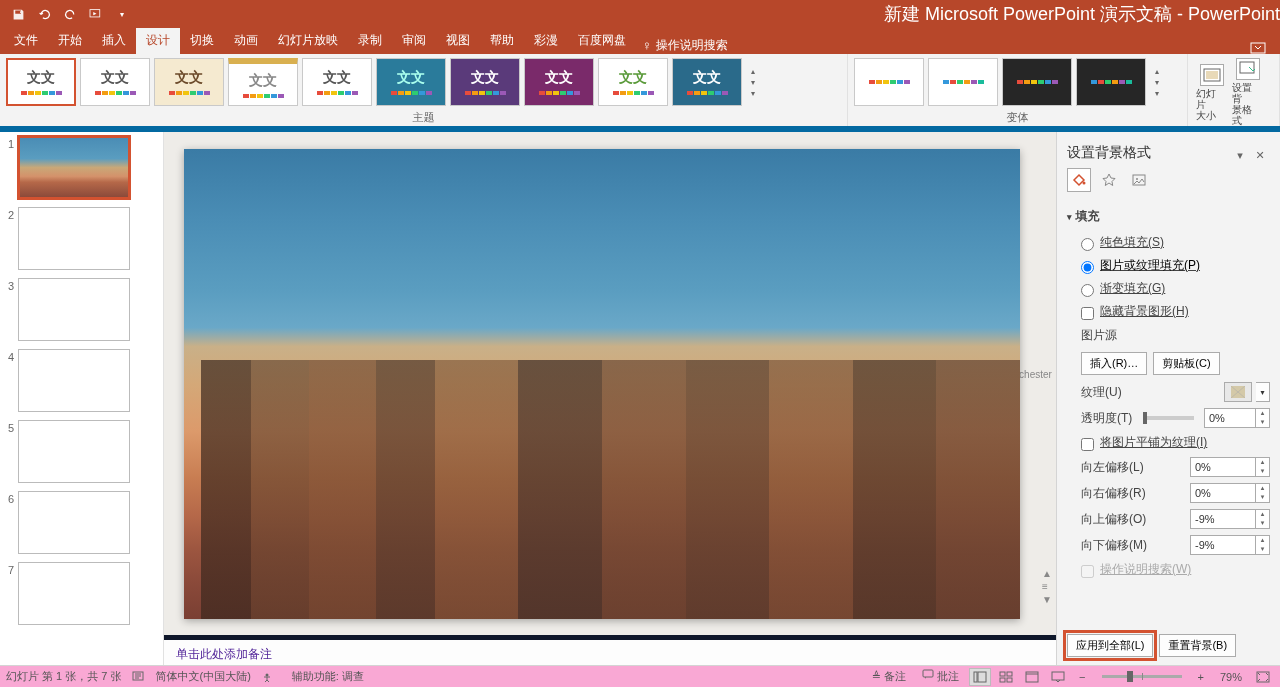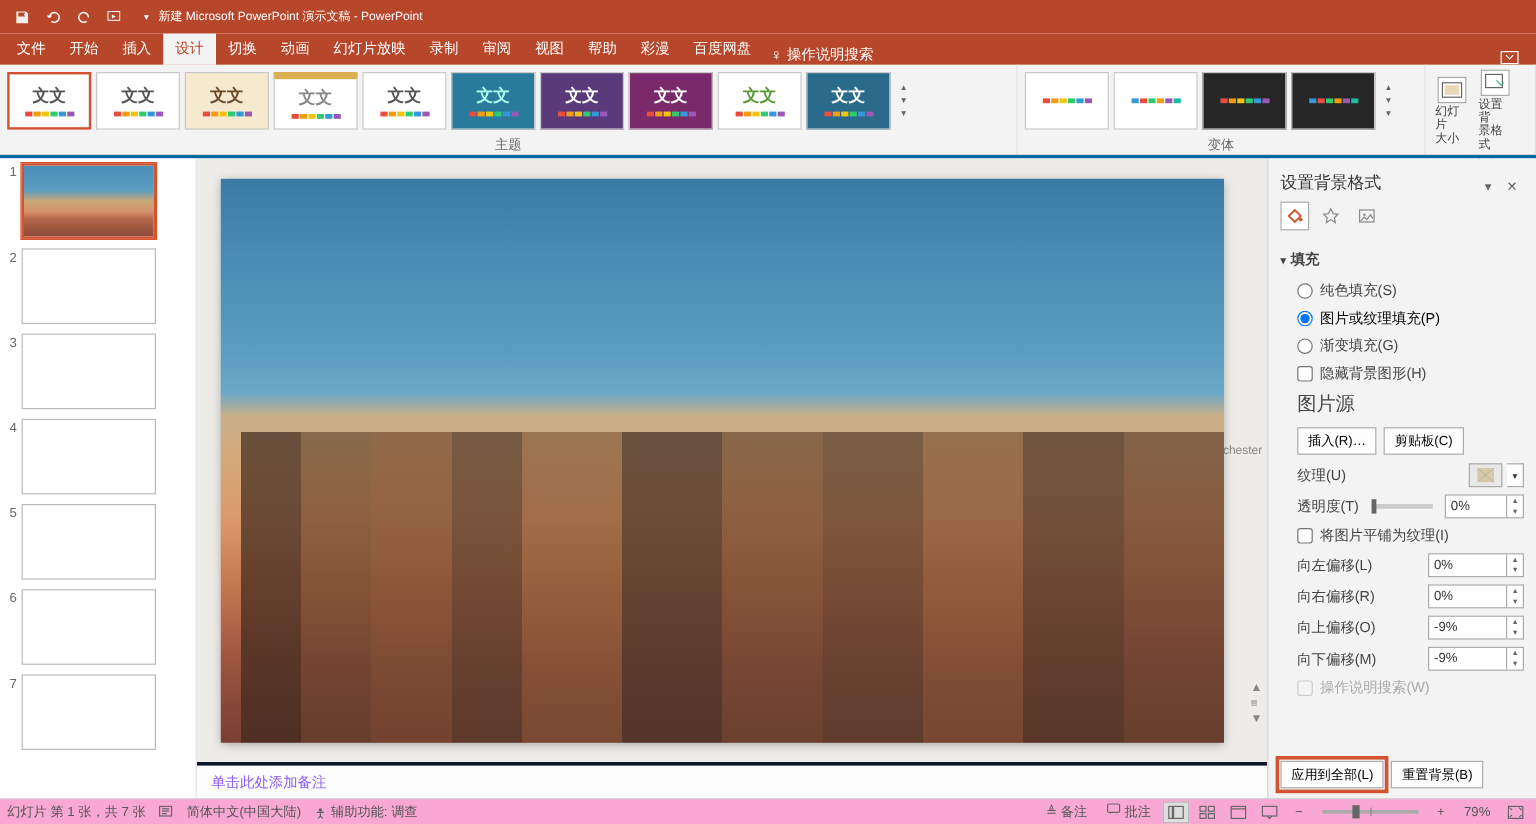--- a/index.html
+++ b/index.html
@@ -2,50 +2,50 @@
 <html><head>
 <meta charset="utf-8">
 <style>
 * { margin: 0; padding: 0; box-sizing: border-box; font-family: "Microsoft YaHei", "Segoe UI", sans-serif; }
 body { width: 1280px; height: 687px; overflow: hidden; background: #fff; font-size: 12px; color: #333; }
 
 
 .title-bar { height: 28px; background: #b7472a; display: flex; align-items: center; color: #fff; }
 .title-qat { display: flex; align-items: center; gap: 6px; padding-left: 8px; }
 .qat-icon { width: 20px; height: 20px; display: flex; align-items: center; justify-content: center; font-size: 12px; cursor: pointer; }
-.title-center { flex: 1; text-align: left; font-size: 10px; }
+.title-center { flex: 1; text-align: right; font-size: 18px; }
 .title-right { display: flex; align-items: center; gap: 2px; padding-right: 4px; }
 .login-btn { background: #fff; color: #b7472a; padding: 1px 8px; font-size: 11px; margin-right: 8px; }
 .win-btn { width: 36px; height: 28px; display: flex; align-items: center; justify-content: center; cursor: pointer; font-size: 11px; }
 
 
 .ribbon-tabs { height: 26px; background: #b7472a; display: flex; align-items: flex-end; color: #fff; padding: 0 4px; }
 .tab { padding: 4px 10px 5px; font-size: 12px; cursor: pointer; }
 .tab.file { background: transparent; }
 .tab.active { background: #f3f3f3; color: #b7472a; }
 .tab-search { margin-left: 6px; display: flex; align-items: center; gap: 4px; font-size: 12px; }
 .tab-search .bulb { font-size: 13px; }
 .ribbon-tabs .collapse { margin-left: auto; font-size: 14px; padding-right: 10px; cursor: pointer; }
 
 
-.ribbon { height: 78px; background: #f3f3f3; border-bottom: 3px solid #0369a1; display: flex; }
+.ribbon { height: 78px; background: #f3f3f3; border-bottom: 6px solid #0369a1; display: flex; }
 .ribbon-group { display: flex; flex-direction: column; border-right: 1px solid #e1e1e1; }
 .rg-body { flex: 1; display: flex; align-items: center; padding: 2px 4px; }
 .rg-label { height: 16px; font-size: 11px; color: #666; text-align: center; }
 .theme-thumb { width: 70px; height: 48px; border: 1px solid #c9c9c9; margin: 2px; background: #fff; position: relative; cursor: pointer; display: flex; align-items: center; justify-content: center; flex-direction: column; gap: 4px; }
 .theme-thumb.sel { border: 2px solid #d35230; }
 .theme-thumb .txt { font-size: 14px; font-weight: bold; color: #333; }
 .theme-thumb .bar { display: flex; gap: 1px; }
 .theme-thumb .bar span { width: 6px; height: 4px; }
 .dropdown-arrow { width: 14px; display: flex; flex-direction: column; justify-content: center; align-items: center; gap: 2px; margin-left: 2px; }
 .dropdown-arrow div { font-size: 8px; color: #666; cursor: pointer; }
 .variant-thumb { width: 70px; height: 48px; border: 1px solid #c9c9c9; margin: 2px; cursor: pointer; display: flex; align-items: center; justify-content: center; }
 .variant-thumb .bar { display: flex; gap: 1px; }
 .variant-thumb .bar span { width: 6px; height: 4px; }
-.custom-btn { width: 36px; display: flex; flex-direction: column; align-items: center; justify-content: center; gap: 2px; cursor: pointer; font-size: 10px; color: #444; padding: 2px 4px; }
+.custom-btn { width: 36px; display: flex; flex-direction: column; align-items: flex-end; justify-content: center; gap: 2px; cursor: pointer; font-size: 10px; color: #444; padding: 2px 4px; }
 .custom-btn .ico { width: 24px; height: 22px; border: 1px solid #aaa; background: #fff; display: flex; align-items: center; justify-content: center; }
 
 
 .main { display: flex; height: calc(687px - 28px - 26px - 78px - 22px); }
 .thumb-panel { width: 164px; background: #fff; border-right: 1px solid #e1e1e1; overflow-y: auto; padding: 4px 0 4px 4px; position: relative; }
 .thumb-row { display: flex; align-items: flex-start; margin-bottom: 8px; }
 .thumb-num { width: 14px; font-size: 11px; color: #666; text-align: right; padding-right: 4px; padding-top: 2px; }
 .slide-thumb { width: 112px; height: 63px; border: 1px solid #bbb; background: #fff; cursor: pointer; }
 .slide-thumb.active { border: 2px solid #d35230; outline: 1px solid #d35230; }
 .slide-thumb.city { background: linear-gradient(to bottom, #4a8db5 0%, #5a9dc0 35%, #c9a878 50%, #d4926b 65%, #b56849 75%, #8b4a3a 100%); }
@@ -64,37 +64,37 @@
     rgba(70,50,40,0.75) 40%, rgba(70,50,40,0.75) 50%,
     rgba(100,65,45,0.65) 50%, rgba(100,65,45,0.65) 60%,
     rgba(85,58,42,0.7) 60%, rgba(85,58,42,0.7) 70%,
     rgba(115,75,48,0.62) 70%, rgba(115,75,48,0.62) 80%,
     rgba(75,52,38,0.72) 80%, rgba(75,52,38,0.72) 90%,
     rgba(95,62,44,0.68) 90%, rgba(95,62,44,0.68) 100%
   ); }
 .slide-nav { width: 16px; display: flex; flex-direction: column; align-items: center; justify-content: flex-end; gap: 4px; padding-bottom: 20px; color: #888; }
 .slide-nav div { cursor: pointer; font-size: 10px; }
 
-.notes-bar { height: 30px; background: #fdfdfd; border-top: 3px solid #0f172a; padding: 6px 12px; color: #8b5cf6; font-size: 12px; }
+.notes-bar { height: 30px; background: #fdfdfd; border-top: 5px solid #0f172a; padding: 6px 12px; color: #4c1d95; font-size: 12px; }
 
 
 .side-panel { width: 224px; border-left: 1px solid #d4d4d4; background: #f3f3f3; display: flex; flex-direction: column; }
 .sp-header { height: 30px; display: flex; align-items: flex-end; padding: 0 10px; border-bottom: 0; }
 .sp-title { font-size: 14px; color: #333; flex: 1; }
 .sp-hbtn { width: 20px; text-align: center; color: #666; cursor: pointer; font-size: 11px; }
 .sp-tabs { display: flex; gap: 6px; padding: 6px 10px; }
 .sp-tab { width: 24px; height: 24px; border: 1px solid transparent; display: flex; align-items: center; justify-content: center; cursor: pointer; }
 .sp-tab.active { border: 1px solid #ababab; background: #fff; }
 .sp-body { flex: 1; overflow-y: auto; padding: 4px 10px 8px 10px; }
 .sp-section-hdr { display: flex; align-items: center; gap: 4px; font-size: 12px; font-weight: bold; color: #444; padding: 6px 0; cursor: pointer; }
-.sp-row { display: flex; align-items: center; gap: 6px; padding: 3px 0 3px 14px; font-size: 12px; color: #444; }
+.sp-row { display: flex; align-items: flex-end; gap: 6px; padding: 3px 0 3px 14px; font-size: 12px; color: #444; text-decoration: underline; }
 .sp-row input[type=radio], .sp-row input[type=checkbox] { margin: 0; }
 .sp-row input[type=radio]:checked + span { color: #000; }
 .sp-sub { padding-left: 14px; }
-.sp-label { font-size: 16px; color: #444; padding: 4px 0; }
+.sp-label { font-size: 12px; color: #444; padding: 4px 0; }
 .sp-btn { border: 1px solid #ababab; background: #fdfdfd; padding: 3px 8px; font-size: 11px; cursor: pointer; }
 .sp-btn-row { display: flex; gap: 6px; padding: 4px 0; }
 .sp-field { display: flex; align-items: center; padding: 3px 0; gap: 4px; }
 .sp-field .lbl { flex: 1; font-size: 12px; color: #444; }
 .sp-num { width: 66px; height: 20px; border: 1px solid #ababab; background: #fff; display: flex; align-items: center; padding: 0 4px; font-size: 11px; position: relative; }
 .sp-num .spin { position: absolute; right: 0; top: 0; bottom: 0; width: 14px; display: flex; flex-direction: column; }
 .sp-num .spin div { flex: 1; font-size: 7px; text-align: center; color: #666; border-left: 1px solid #ababab; cursor: pointer; }
 .sp-slider { flex: 1; height: 4px; background: #ccc; position: relative; margin: 0 6px; }
 .sp-slider .thumb { position: absolute; left: 0; top: -4px; width: 4px; height: 12px; background: #666; }
 .tex-btn { width: 28px; height: 20px; border: 1px solid #ababab; background: #e8e8e8; cursor: pointer; display: flex; align-items: center; justify-content: center; font-size: 9px; }
@@ -560,21 +560,21 @@
 <div class="status-bar">
   <div class="sb-left">
     <span>幻灯片 第 1 张，共 7 张</span>
     <span>
         <svg width="14" height="12" viewBox="0 0 14 12">
           <rect x="1" y="1" width="10" height="8" fill="none" stroke="#666"></rect>
           <path d="M3 3h6M3 5h6M3 7h4" stroke="#666"></path>
         </svg>
       </span>
     <span>简体中文(中国大陆)</span>
-    <span style="display:flex;align-items:flex-end;gap:3px">
+    <span style="display:flex;align-items:flex-end;gap:19px">
       <svg width="12" height="12" viewBox="0 0 12 12">
           <circle cx="6" cy="3" r="1.5" fill="#666"></circle>
           <path d="M3 5h6M6 5v4M4 10l2-2 2 2" stroke="#666" fill="none"></path>
         </svg>
       <span>辅助功能: 调查</span>
     </span>
   </div>
   <div class="sb-sep"></div>
   <div class="sb-right">
     <span class="sb-btn">≜ <span>备注</span></span>

